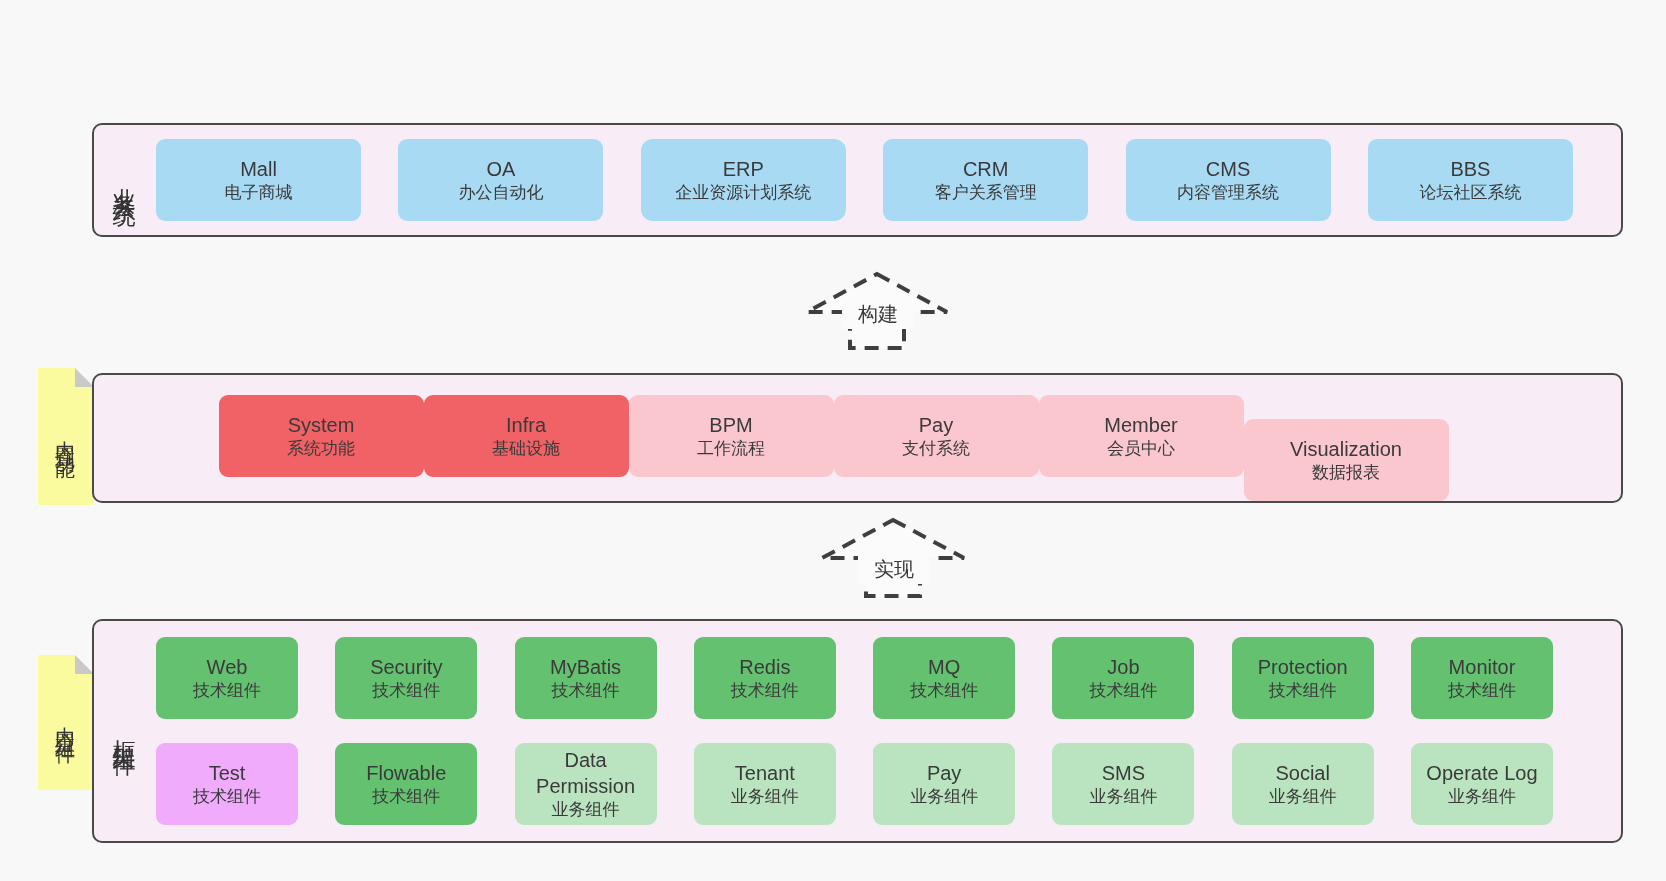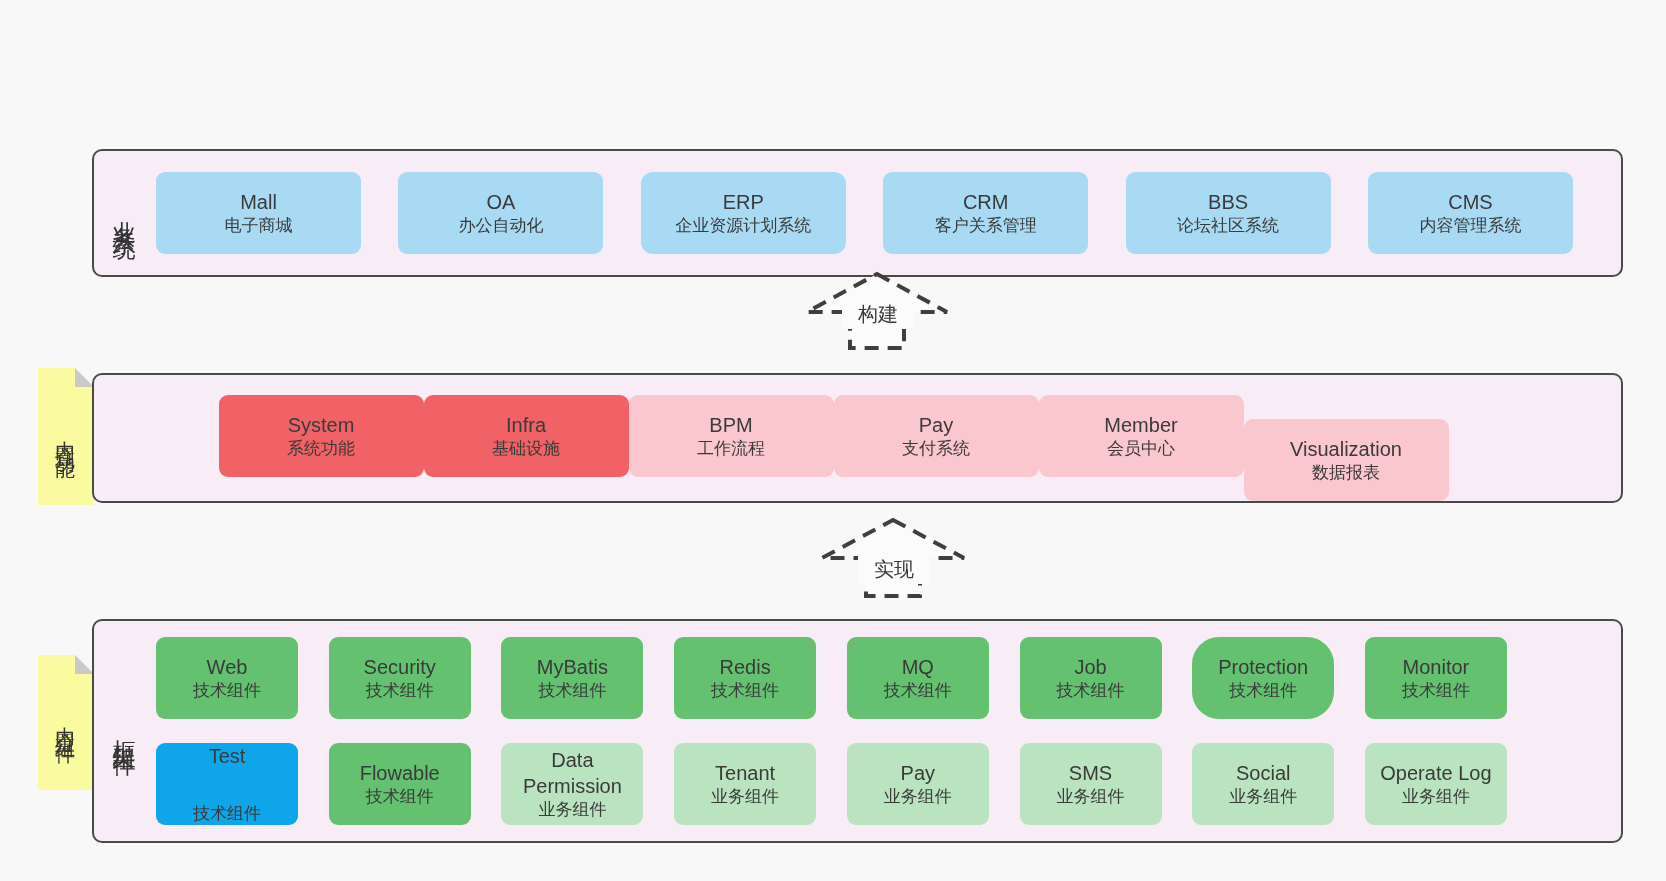--- a/index.html
+++ b/index.html
@@ -11,27 +11,27 @@
   .note-1{top:368px; height:137px;}
   .note-2{top:655px; height:135px;}
   .note .fold{position:absolute; top:0; right:0; width:0; height:0;
     border-top:19px solid #f8f8f8; border-left:19px solid #c9c9c9;}
   .note .vtext{writing-mode:vertical-rl; text-orientation:upright; font-size:20px; letter-spacing:6px; color:#333;}
 
   
   .layer{position:absolute; left:92px; width:1531px; box-sizing:border-box;
     background:#f8edf6; border:2px solid #4a4a4a; border-radius:10px;
     display:flex; align-items:center; z-index:2;}
-  .layer-top{top:123px; height:128px;margin-top:26px;}
+  .layer-top{top:123px; height:114px;}
   .layer-mid{top:373px; height:130px;flex-direction:column;}
   .layer-bot{top:619px; height:224px;}
   .v-label{flex:none; width:62px; display:flex; align-items:center; justify-content:center;}
   .v-label span{writing-mode:vertical-rl; text-orientation:upright; font-size:23px; letter-spacing:5px; color:#333;}
   .rows{flex:1; display:flex; flex-direction:column; gap:24px; padding-right:48px;}
-  .layer-bot .rows{padding-right:114px;}
+  .layer-bot .rows{padding-right:68px;}
   .box-row{display:flex; justify-content:space-between;}
 
   
   .box{border-radius:9px; display:flex; flex-direction:column; align-items:center; justify-content:center;
     text-align:center; color:#3a3a3a;}
   .layer-top .box,.layer-mid .box{width:205px; height:82px;}
   .layer-bot .box{width:142px; height:82px;}
   .box-name{font-size:20px; line-height:1.3;}
   .box-sub{font-size:17px; line-height:1.3;}
 
@@ -74,26 +74,26 @@
           </div>
           <div class="box" style="background: rgb(169, 218, 244); border-radius: 12px;">
             <div class="box-name">ERP</div>
             <div class="box-sub">企业资源计划系统</div>
           </div>
           <div class="box" style="background: rgb(169, 218, 244);">
             <div class="box-name">CRM</div>
             <div class="box-sub">客户关系管理</div>
           </div>
           <div class="box" style="background: rgb(169, 218, 244);">
+            <div class="box-name">CMS</div>
+            <div class="box-sub">内容管理系统</div>
+          </div>
+          <div class="box" style="background: rgb(169, 218, 244);">
             <div class="box-name">BBS</div>
             <div class="box-sub">论坛社区系统</div>
-          </div>
-          <div class="box" style="background: rgb(169, 218, 244);">
-            <div class="box-name">CMS</div>
-            <div class="box-sub">内容管理系统</div>
           </div>
         </div>
       </div>
   </section>
 
   <svg class="arrow-svg" style="left:795px; top:260px;" width="170" height="95" viewBox="0 0 170 95">
     <polygon points="82,14 152,52 109,52 109,88 55,88 55,52 12,52"></polygon>
   </svg>
   <div class="arrow-label arrow-label-1">构建</div>
 
@@ -159,31 +159,31 @@
             <div class="box-sub">技术组件</div>
           </div>
           <div class="box" style="background: rgb(100, 193, 112);">
             <div class="box-name">MQ</div>
             <div class="box-sub">技术组件</div>
           </div>
           <div class="box" style="background: rgb(100, 193, 112);">
             <div class="box-name">Job</div>
             <div class="box-sub">技术组件</div>
           </div>
-          <div class="box" style="background: rgb(100, 193, 112); border-radius: 27px;">
+          <div class="box" style="background: rgb(100, 193, 112);">
             <div class="box-name">Protection</div>
             <div class="box-sub">技术组件</div>
           </div>
           <div class="box" style="background: rgb(100, 193, 112);">
             <div class="box-name">Monitor</div>
             <div class="box-sub">技术组件</div>
           </div>
         </div>
         <div class="box-row">
-          <div class="box" style="background: #0ea5e9; justify-content: space-between;">
+          <div class="box" style="background: #f0abfc;">
             <div class="box-name">Test</div>
             <div class="box-sub">技术组件</div>
           </div>
           <div class="box" style="background: rgb(100, 193, 112);">
             <div class="box-name">Flowable</div>
             <div class="box-sub">技术组件</div>
           </div>
           <div class="box" style="background: rgb(185, 228, 191);">
             <div class="box-name">Data Permission</div>
             <div class="box-sub">业务组件</div>

